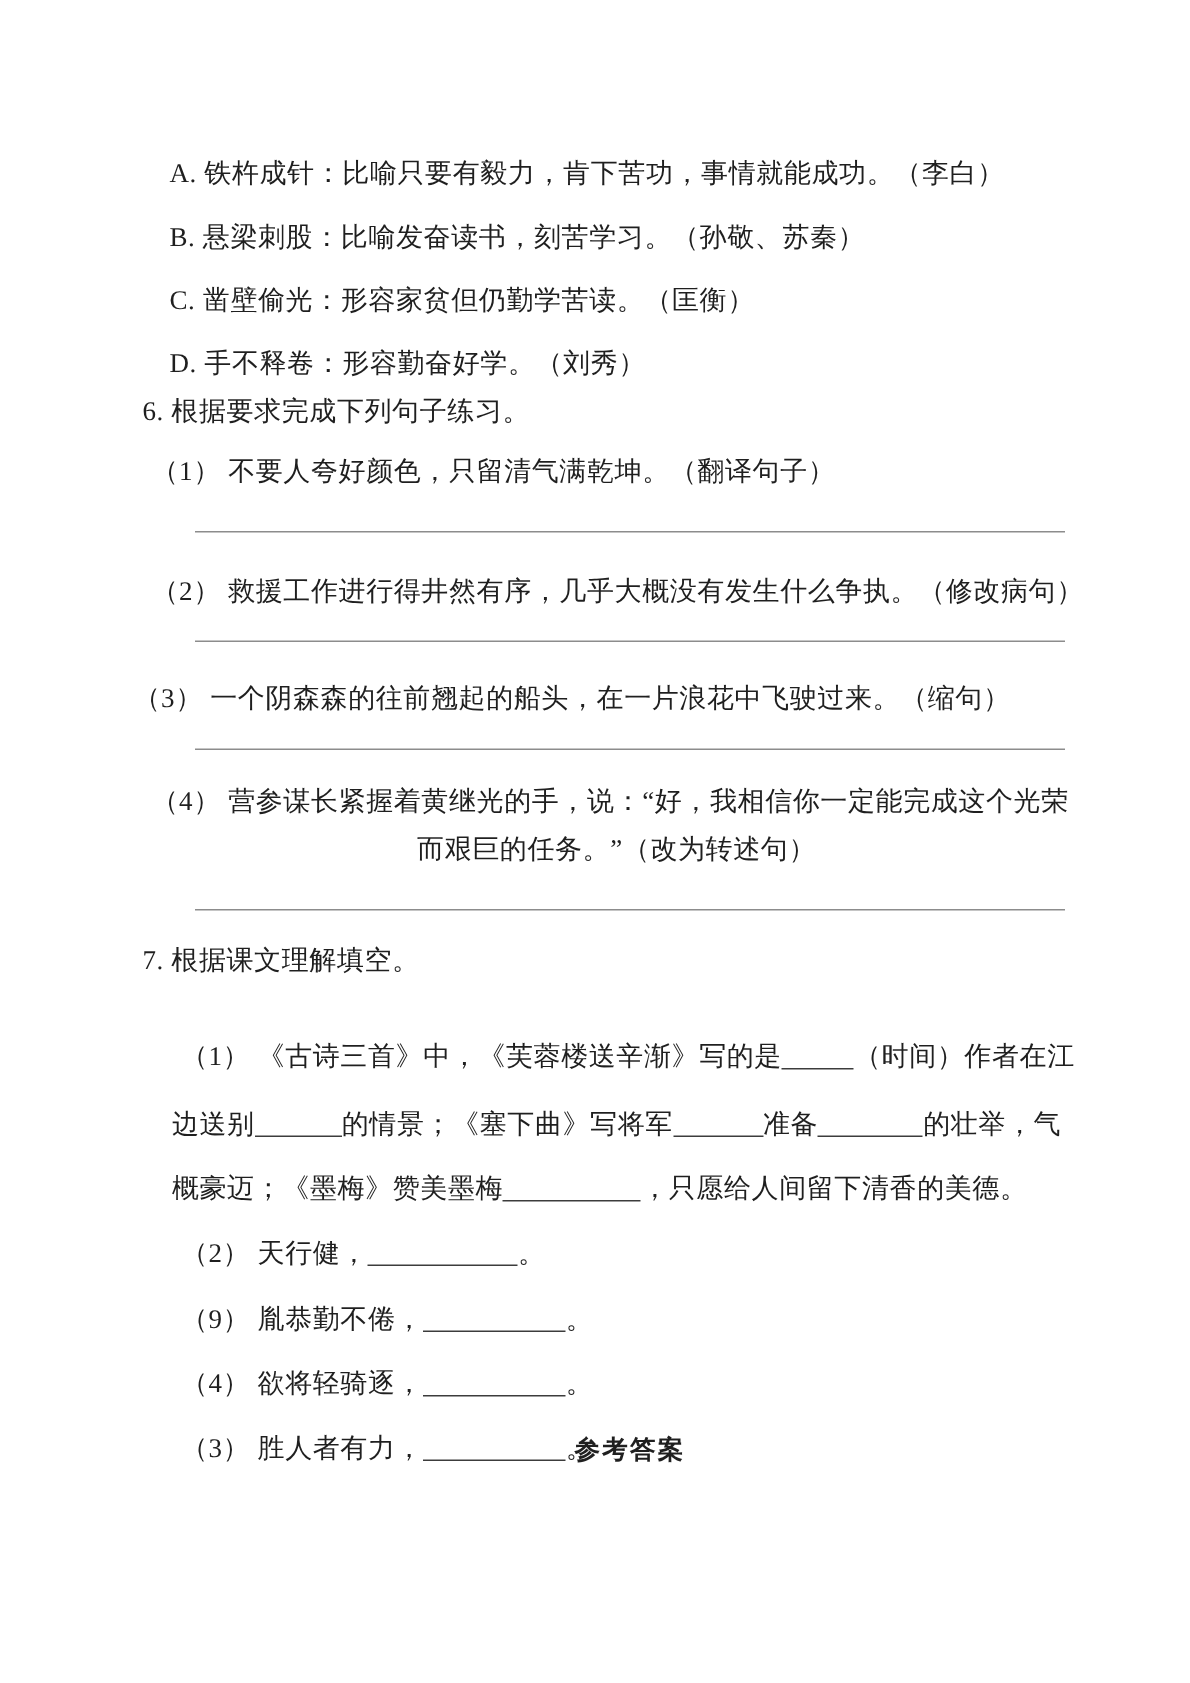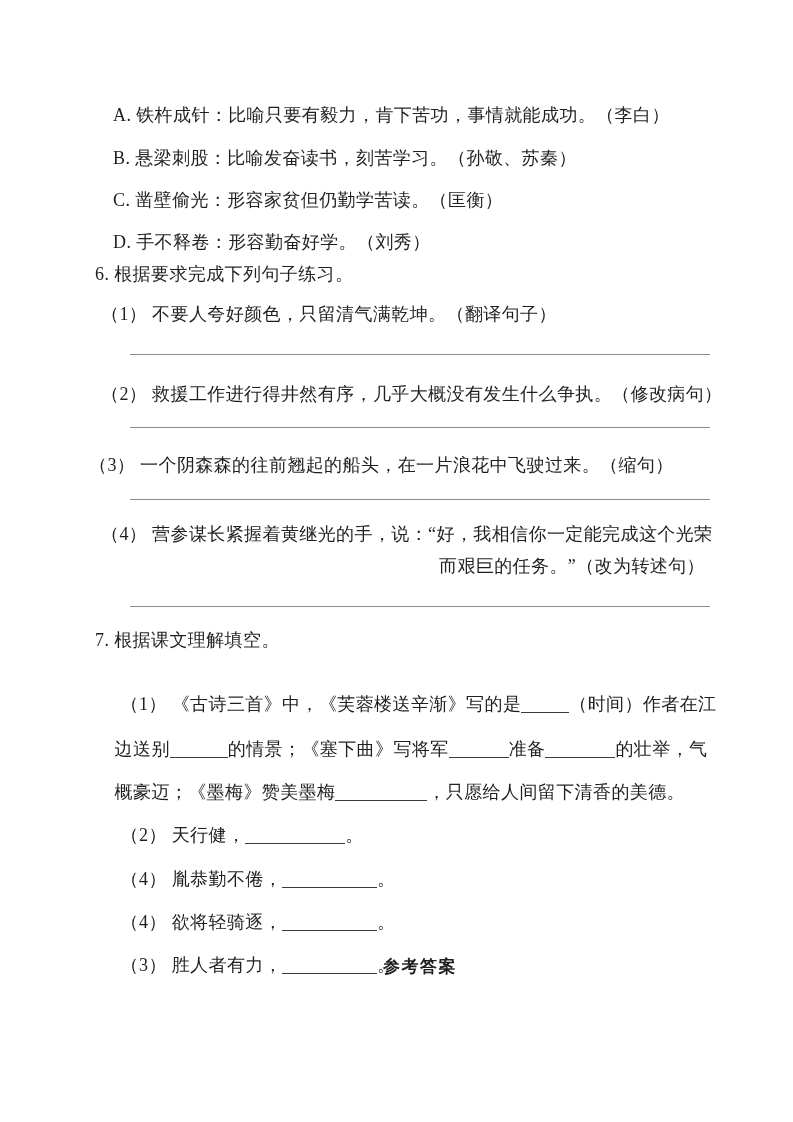--- a/index.html
+++ b/index.html
@@ -27,22 +27,22 @@
   .blank {
     display:inline-block;
     height:4px;
     border-bottom:1px solid #3c3c3c;
     vertical-align:-3px;
   }
   .b48{width:48px} .b58{width:58px} .b60{width:60px} .b70{width:70px}
   .b92{width:92px} .b95{width:95px} .b100{width:100px}
   .row-split {
     position:absolute;
-    left:89px; width:616px;
-    display:flex; justify-content:flex-end;
+    left:103px; width:616px;
+    display:flex; justify-content:center;
     font-size:18px; line-height:24px; letter-spacing:0.4px; white-space:pre;
   }
   .answers-heading {
     position:absolute;
     top:955px; left:130px; width:580px;
     text-align:center;
     font-weight:bold;
     font-size:17px;
     letter-spacing:1.5px;
   }
@@ -84,21 +84,21 @@
     <span class="seg">边送别</span><span class="blank b58"></span><span class="seg">的情景；《塞下曲》写将军</span><span class="blank b60"></span><span class="seg">准备</span><span class="blank b70"></span><span class="seg">的壮举，气</span>
   </div>
   <div class="line" style="top:756px;left:95px">
     <span class="seg">概豪迈；《墨梅》赞美墨梅</span><span class="blank b92"></span><span class="seg">，只愿给人间留下清香的美德。</span>
   </div>
 
   <div class="line" style="top:799px;left:101px">
     <span class="seg">（2） 天行健，</span><span class="blank b100"></span><span class="seg">。</span>
   </div>
   <div class="line" style="top:843px;left:101px">
-    <span class="seg">（4） 胤恭勤不倦，</span><span class="blank b95"></span><span class="seg">。</span>
+    <span class="seg">（9） 胤恭勤不倦，</span><span class="blank b95"></span><span class="seg">。</span>
   </div>
   <div class="line" style="top:886px;left:101px">
     <span class="seg">（4） 欲将轻骑逐，</span><span class="blank b95"></span><span class="seg">。</span>
   </div>
   <div class="line" style="top:929px;left:101px">
     <span class="seg">（3） 胜人者有力，</span><span class="blank b95"></span><span class="seg">。</span>
   </div>
 
   <div class="answers-heading">参考答案</div>
 

